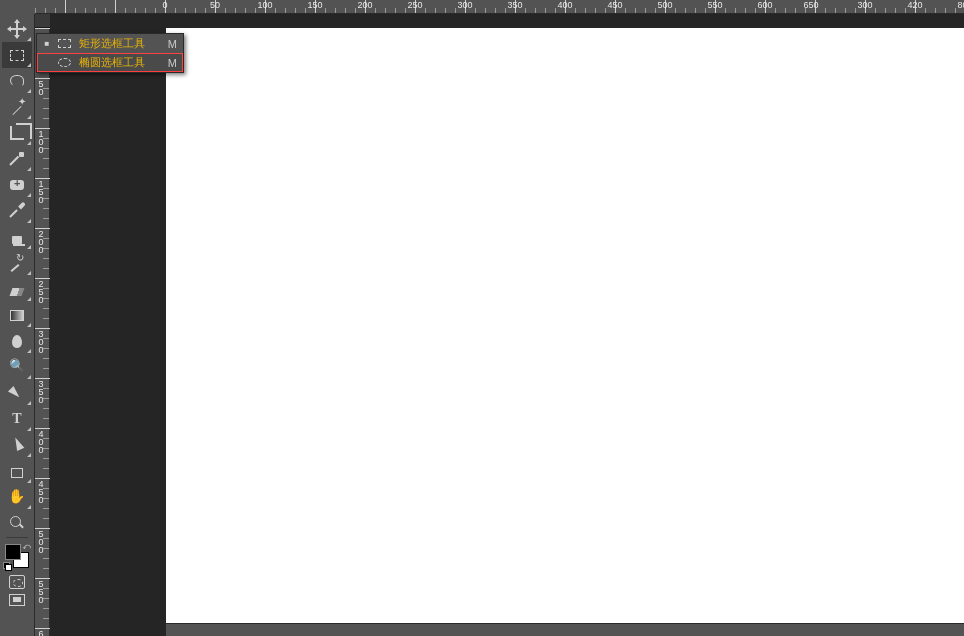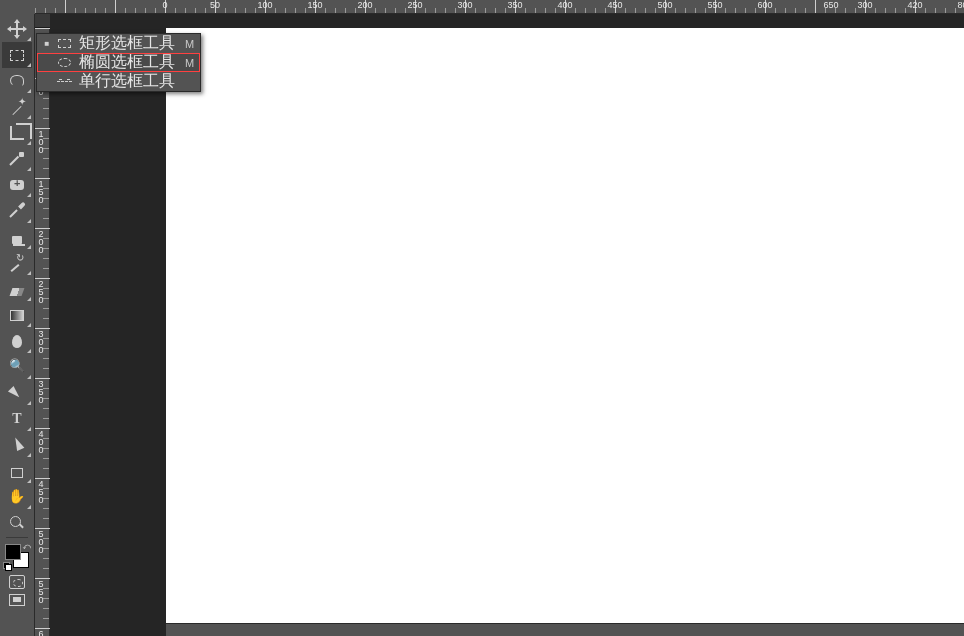--- a/index.html
+++ b/index.html
@@ -180,21 +180,21 @@
     .flyout-item .mini-icon {
       width:18px; height:14px; margin-right:6px;
       display:flex; align-items:center; justify-content:center;
     }
     .mi-rect { width:13px; height:9px; border:1px dashed #d0d0d0; }
     .mi-ellipse { width:13px; height:9px; border:1px dashed #d0d0d0; border-radius:50%; }
     .mi-row { width:15px; height:0; border-top:1px dashed #d0d0d0; position:relative; }
     .mi-row::before, .mi-row::after { content:''; position:absolute; width:3px; height:1px; background:#d0d0d0; top:-3px; }
     .mi-row::before { left:2px; } .mi-row::after { right:2px; }
     .mi-col { width:0; height:13px; border-left:1px dashed #d0d0d0; margin:0 auto; position:relative; }
-    .flyout-item .label { flex:1; font-size:16px; color:#e5e5e5; }
+    .flyout-item .label { flex:1; font-size:11px; color:#eab308; }
     .flyout-item .shortcut { font-size:11px; color:#c8c8c8; margin-left:10px; }
 
     
     .ruler-corner {
       position:absolute; top:0; left:0; width:35px; height:14px; background:#535353;
     }
 
   </style>
 </head>
 <body>
@@ -275,21 +275,21 @@
       <div class="tick-minor" style="left: 700px;"></div>
       <div class="tick-minor" style="left: 710px;"></div>
       <div class="tick-minor" style="left: 720px;"></div>
       <div class="tick-major" style="left: 730px;"></div>
       <div class="tick-label" style="left: 730px;">600</div>
       <div class="tick-minor" style="left: 740px;"></div>
       <div class="tick-minor" style="left: 750px;"></div>
       <div class="tick-minor" style="left: 760px;"></div>
       <div class="tick-minor" style="left: 770px;"></div>
       <div class="tick-major" style="left: 780px;"></div>
-      <div class="tick-label" style="left: 796px;">650</div>
+      <div class="tick-label" style="left: 776px;">650</div>
       <div class="tick-minor" style="left: 790px;"></div>
       <div class="tick-minor" style="left: 800px;"></div>
       <div class="tick-minor" style="left: 810px;"></div>
       <div class="tick-minor" style="left: 820px;"></div>
       <div class="tick-major" style="left: 830px;"></div>
       <div class="tick-label" style="left: 830px;">300</div>
       <div class="tick-minor" style="left: 840px;"></div>
       <div class="tick-minor" style="left: 850px;"></div>
       <div class="tick-minor" style="left: 860px;"></div>
       <div class="tick-minor" style="left: 870px;"></div>
@@ -507,21 +507,13 @@
       <div class="shortcut">M</div>
     </div>
     <div class="flyout-item highlight">
       <div class="check"></div>
       <div class="mini-icon">
         <div class="mi-ellipse"></div>
       </div>
       <div class="label">椭圆选框工具</div>
       <div class="shortcut">M</div>
     </div>
-    <div class="flyout-item">
-      <div class="check"></div>
-      <div class="mini-icon">
-        <div class="mi-row"></div>
-      </div>
-      <div class="label">单行选框工具</div>
-      <div class="shortcut"></div>
-    </div>
   </div>
 
 </body></html>

